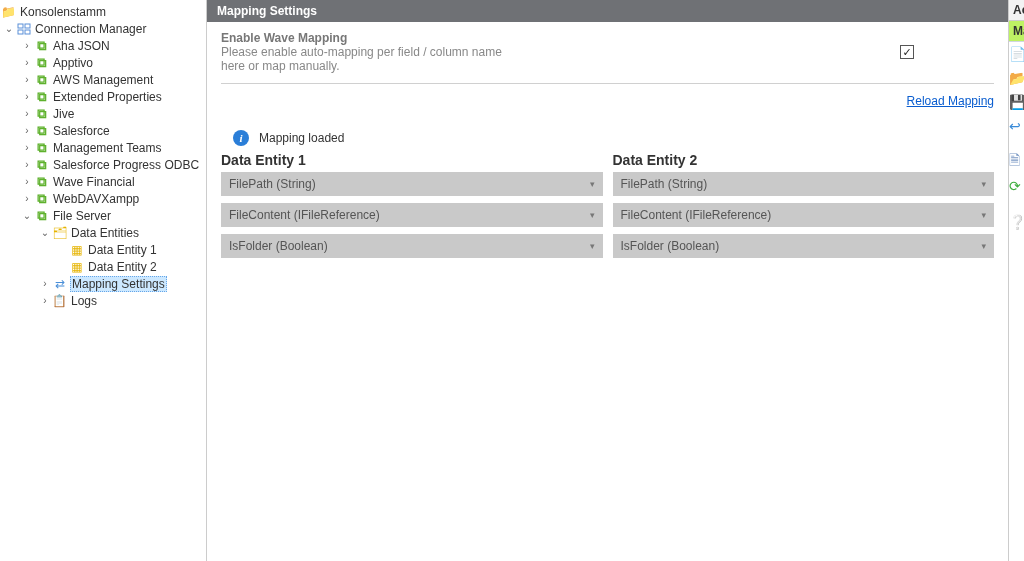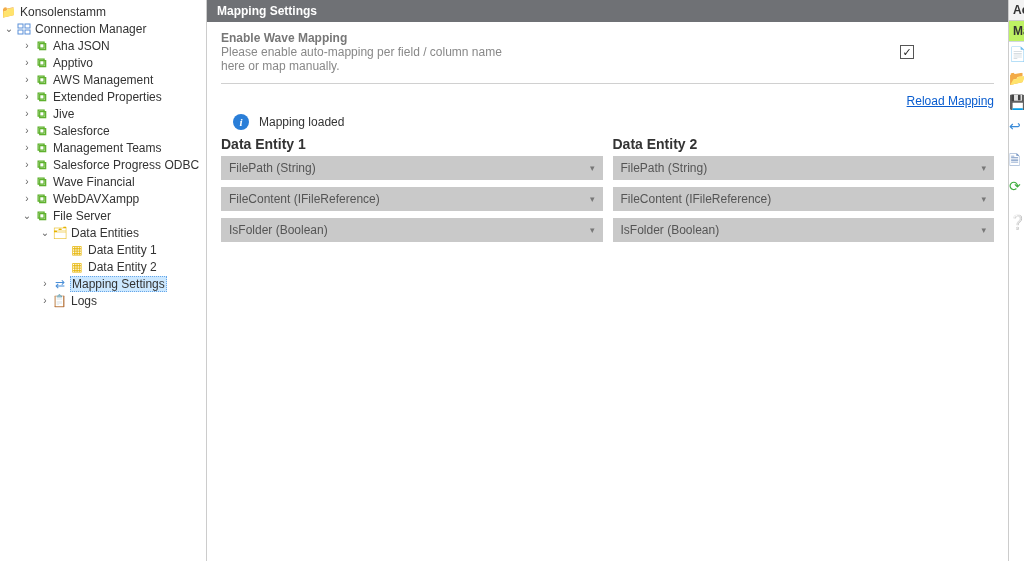--- a/index.html
+++ b/index.html
@@ -97,21 +97,21 @@
     justify-content: center;
     font-size: 11px;
     color: #222;
   }
   .hint {
     color: #888;
     margin: 8px 0 18px;
   }
   .links {
     text-align: right;
-    margin-bottom: 6px;
+    margin-bottom: 22px;
   }
   .links a {
     display: block;
     color: #0a5dcf;
     text-decoration: underline;
     font-size: 12px;
     margin-bottom: 3px;
   }
   .status {
     display: flex;

